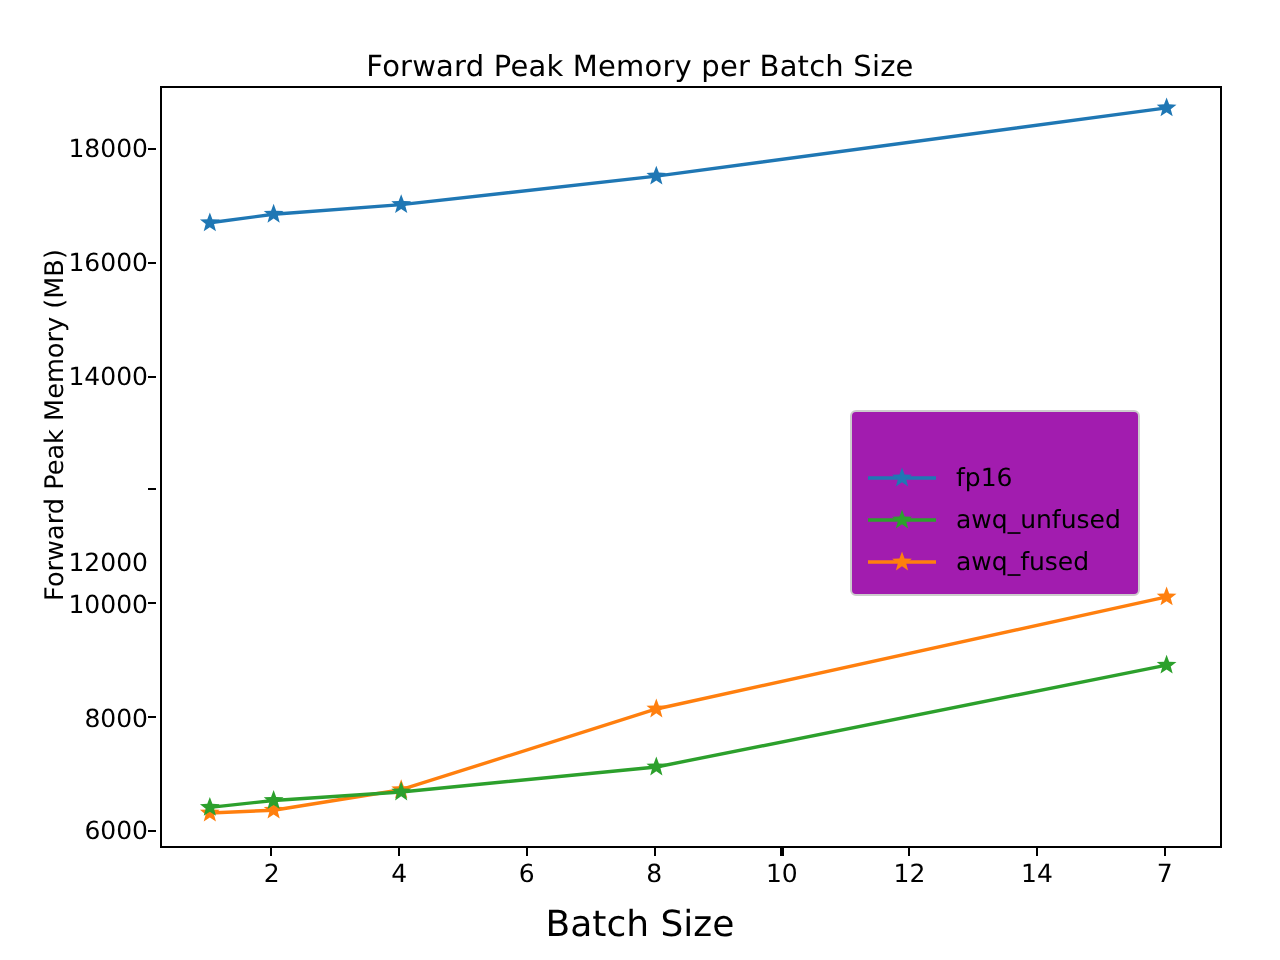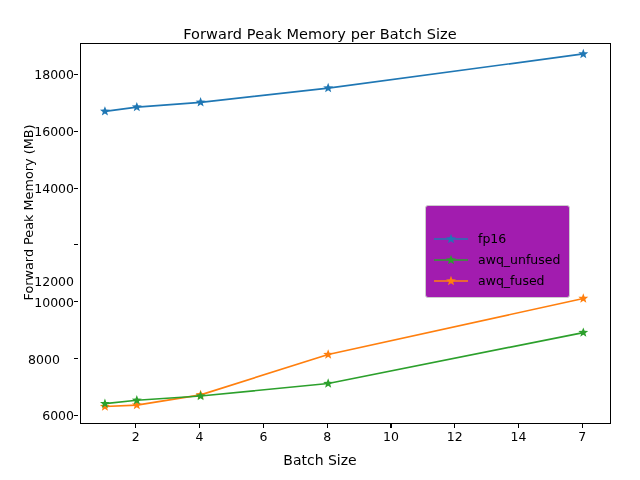--- a/index.html
+++ b/index.html
@@ -98,21 +98,21 @@
     color: #000000;
     transform: rotate(-90deg);
     transform-origin: center center;
   }
   #xlabel {
     position: absolute;
     left: 0;
     top: 452px;
     width: 640px;
     text-align: center;
-    font-size: 14px;
+    font-size: 18px;
     color: #000000;
   }
   #legend {
     position: absolute;
     left: 425px;
     top: 205px;
     background: #a21caf;
     border: 1px solid #cccccc;
     border-radius: 3px;
     padding: 22px 9px 6px 7px;
@@ -137,21 +137,21 @@
 </style>
 </head>
 <body>
 
 <div id="figure">
 
   <div id="chart-title">Forward Peak Memory per Batch Size</div>
 
   <div id="ytick-labels">
       <div class="ytick-label" style="top: 415.47px;">6000</div>
-      <div class="ytick-label" style="top: 358.604px; text-align: center;">8000</div>
+      <div class="ytick-label" style="top: 358.604px;">8000</div>
       <div class="ytick-label" style="top: 301.739px;">10000</div>
       <div class="ytick-label" style="top: 244.873px; margin-top: 36px;">12000</div>
       <div class="ytick-label" style="top: 188.007px;">14000</div>
       <div class="ytick-label" style="top: 131.142px;">16000</div>
       <div class="ytick-label" style="top: 74.2761px;">18000</div>
     </div>
   <div id="ytick-marks">
       <div class="ytick-mark" style="top: 414.97px;"></div>
       <div class="ytick-mark" style="top: 358.104px;"></div>
       <div class="ytick-mark" style="top: 301.239px;"></div>

